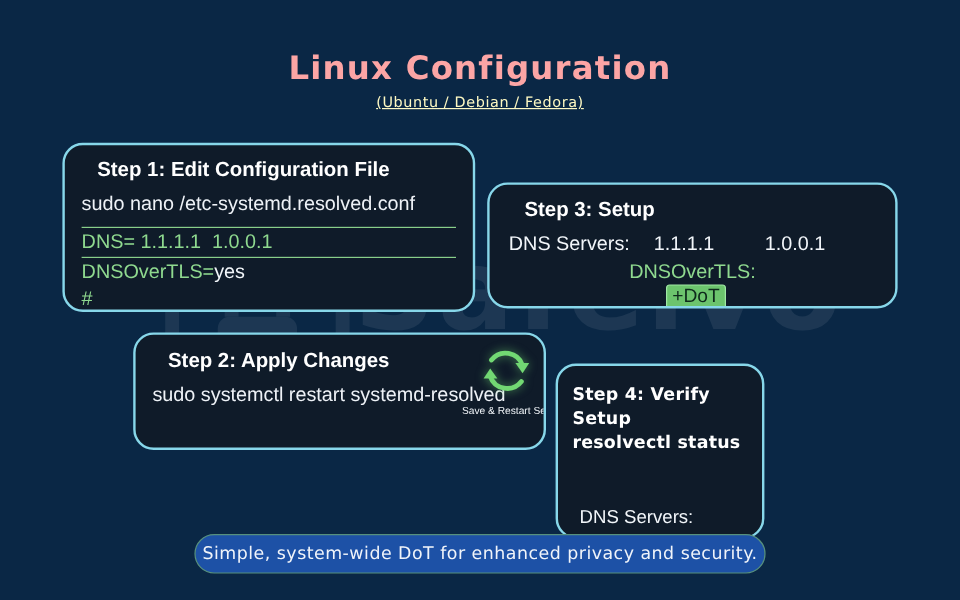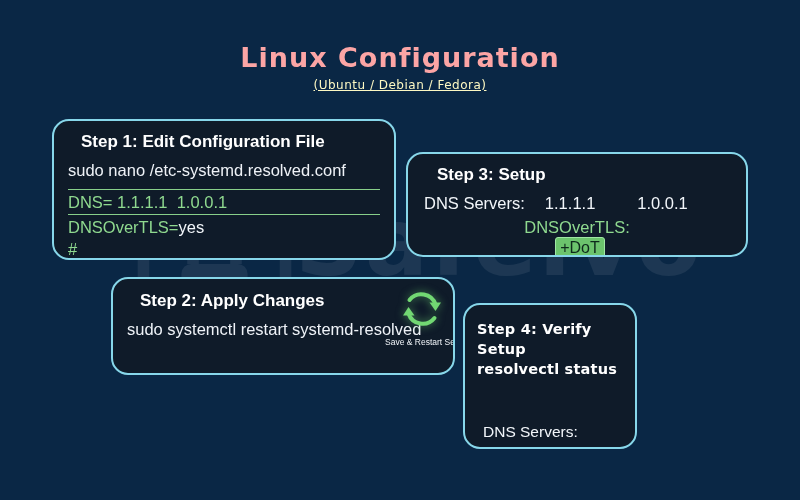--- a/index.html
+++ b/index.html
@@ -144,14 +144,17 @@
   </div>
 
   <div class="card card-step4">
     <p class="vtitle">Step 4: Verify Setup</p>
     <p class="vtitle">resolvectl status</p>
     <div class="spacer"></div>
     <p class="v-dns">DNS Servers:</p>
 
   </div>
 
+  <div class="footer-pill">
+    <span>Simple, system-wide DoT for enhanced privacy and security.</span>
+  </div>
 
 </div>
 
 </body></html>

